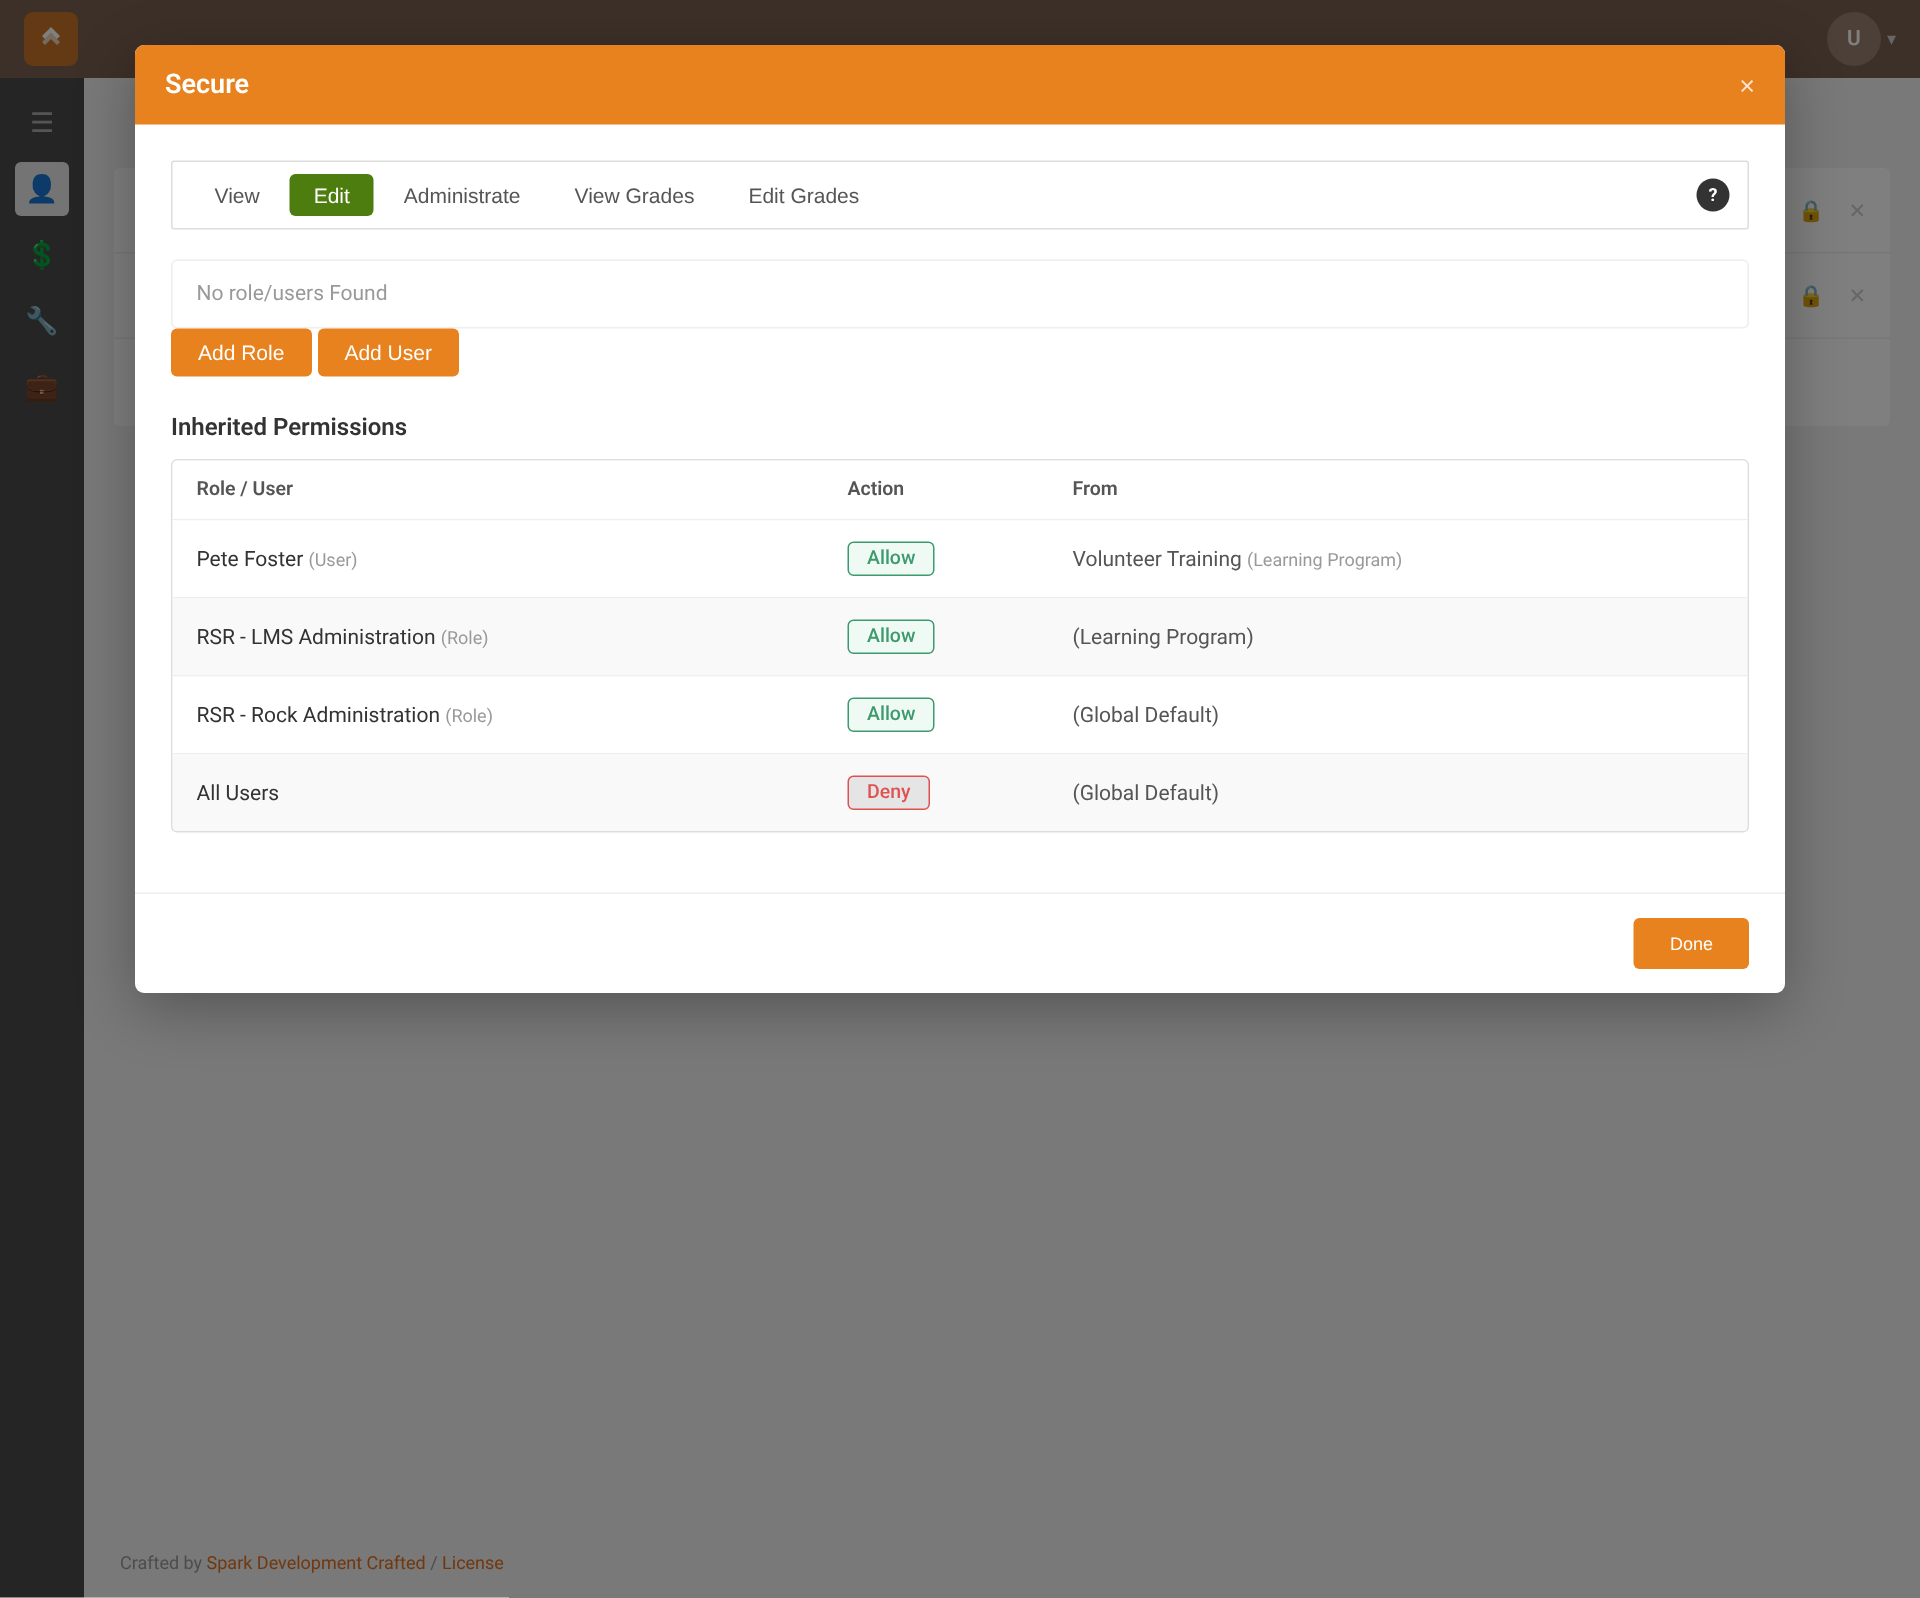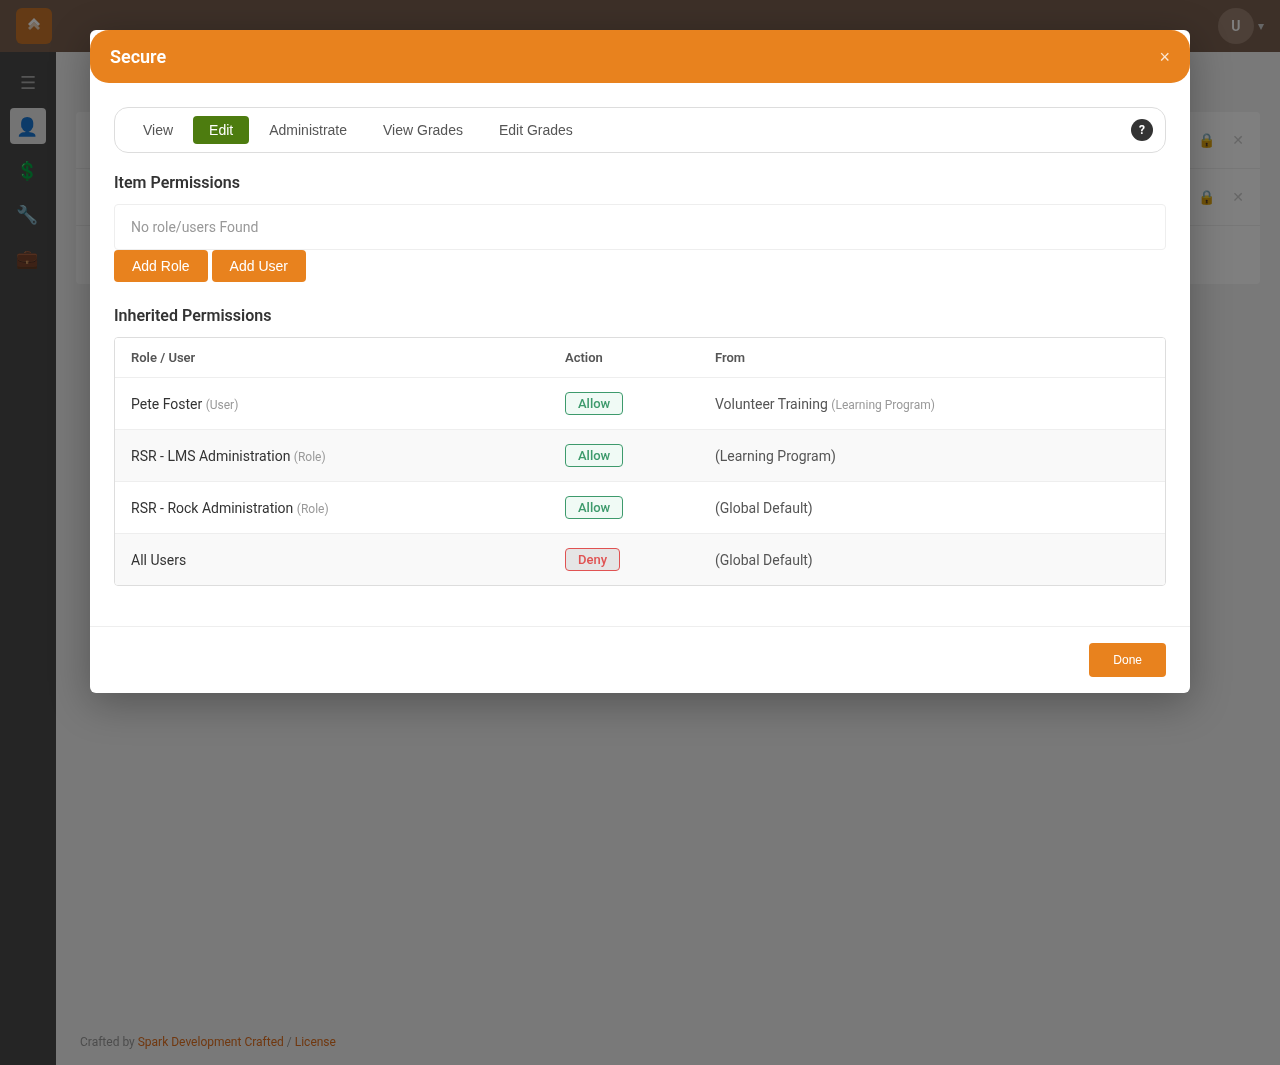--- a/index.html
+++ b/index.html
@@ -171,21 +171,20 @@
       overflow: hidden;
     }
 
     .modal-header {
       background: #e8821e;
       color: white;
       padding: 16px 20px;
       display: flex;
       align-items: center;
       justify-content: space-between;
-      border-radius: 19px;
     }
     .modal-header-title {
       font-size: 18px;
       font-weight: 600;
     }
     .modal-close {
       background: none;
       border: none;
       color: white;
       font-size: 18px;
@@ -197,21 +196,21 @@
     .modal-body {
       padding: 24px;
     }
 
     
     .tabs {
       display: flex;
       align-items: center;
       gap: 4px;
       border: 1px solid #ddd;
-      border-radius: 14px;
+      border-radius: 2px;
       padding: 8px 12px;
       margin-bottom: 20px;
       background: white;
     }
     .tab-btn {
       padding: 6px 16px;
       border: none;
       background: transparent;
       color: #555;
       font-size: 14px;
@@ -436,21 +435,20 @@
 
       <div class="tabs">
         <button class="tab-btn">View</button>
         <button class="tab-btn active">Edit</button>
         <button class="tab-btn">Administrate</button>
         <button class="tab-btn">View Grades</button>
         <button class="tab-btn">Edit Grades</button>
         <div class="tab-help">?</div>
       </div>
 
-      <div class="section-title">Item Permissions</div>
 
       <div class="no-roles-box">No role/users Found</div>
 
       <div class="btn-row">
         <button class="btn-orange">Add Role</button>
         <button class="btn-orange">Add User</button>
       </div>
 
       <div class="section-title">Inherited Permissions</div>
 

